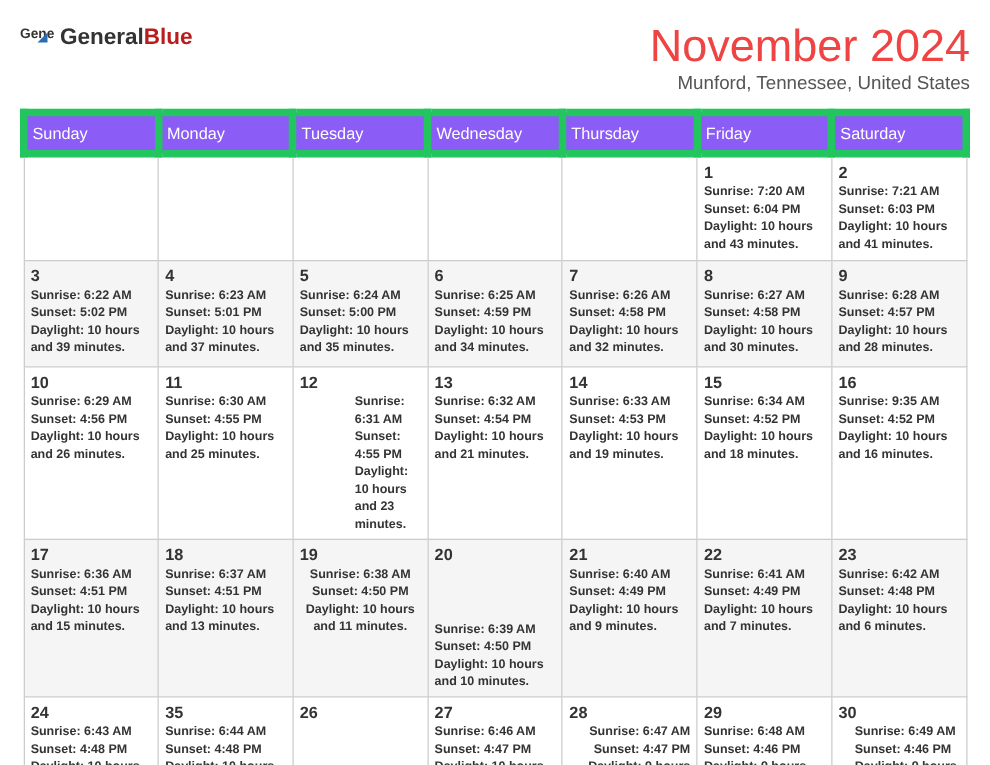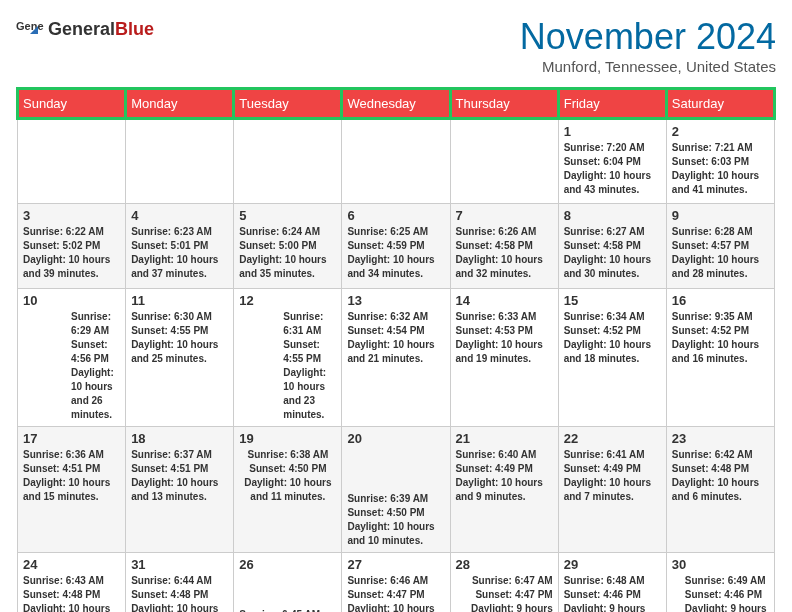--- a/index.html
+++ b/index.html
@@ -24,39 +24,39 @@
     .logo-icon {
       width: 28px;
       height: 28px;
     }
     .title-area {
       text-align: right;
     }
     .month-title {
       font-size: 36px;
       font-weight: normal;
-      color: #0369a1;
+      color: #ef4444;
     }
     .location {
       font-size: 15px;
       color: #555;
     }
     .calendar {
       width: 100%;
       border-collapse: collapse;
       font-size: 11px;
     }
     .calendar thead th {
-      background-color: #ef4444;
+      background-color: #8b5cf6;
       color: #fff;
       padding: 6px 4px;
       text-align: left;
       font-size: 13px;
       font-weight: normal;
-      border: 3px solid #22c55e;
+      border: 6px solid #22c55e;
     }
     .calendar tbody td {
       border: 1px solid #ccc;
       vertical-align: top;
       padding: 4px 5px;
       height: 85px;
       width: 108px;
       color: #333;
       background: #fff;
     }
@@ -187,21 +187,21 @@
         <td>
           <span class="day-number">9</span>
           <div class="day-info" style="white-space: pre-line;">Sunrise: 6:28 AM
 Sunset: 4:57 PM
 Daylight: 10 hours and 28 minutes.</div>
         </td>
       </tr>
       <tr>
         <td>
           <span class="day-number">10</span>
-          <div class="day-info" style="white-space: pre-line; margin-left: 48px;">Sunrise: 6:29 AM
+          <div class="day-info" style="white-space: pre-line;">Sunrise: 6:29 AM
 Sunset: 4:56 PM
 Daylight: 10 hours and 26 minutes.</div>
         </td>
         <td>
           <span class="day-number">11</span>
           <div class="day-info" style="white-space: pre-line;">Sunrise: 6:30 AM
 Sunset: 4:55 PM
 Daylight: 10 hours and 25 minutes.</div>
         </td>
         <td>
@@ -280,21 +280,21 @@
         </td>
       </tr>
       <tr>
         <td>
           <span class="day-number">24</span>
           <div class="day-info" style="white-space: pre-line;">Sunrise: 6:43 AM
 Sunset: 4:48 PM
 Daylight: 10 hours and 4 minutes.</div>
         </td>
         <td>
-          <span class="day-number">31</span>
+          <span class="day-number">35</span>
           <div class="day-info" style="white-space: pre-line;">Sunrise: 6:44 AM
 Sunset: 4:48 PM
 Daylight: 10 hours and 3 minutes.</div>
         </td>
         <td>
           <span class="day-number">26</span>
           <div class="day-info" style="white-space: pre-line; margin-top: 36px;">Sunrise: 6:45 AM
 Sunset: 4:47 PM
 Daylight: 10 hours and 2 minutes.</div>
         </td>

